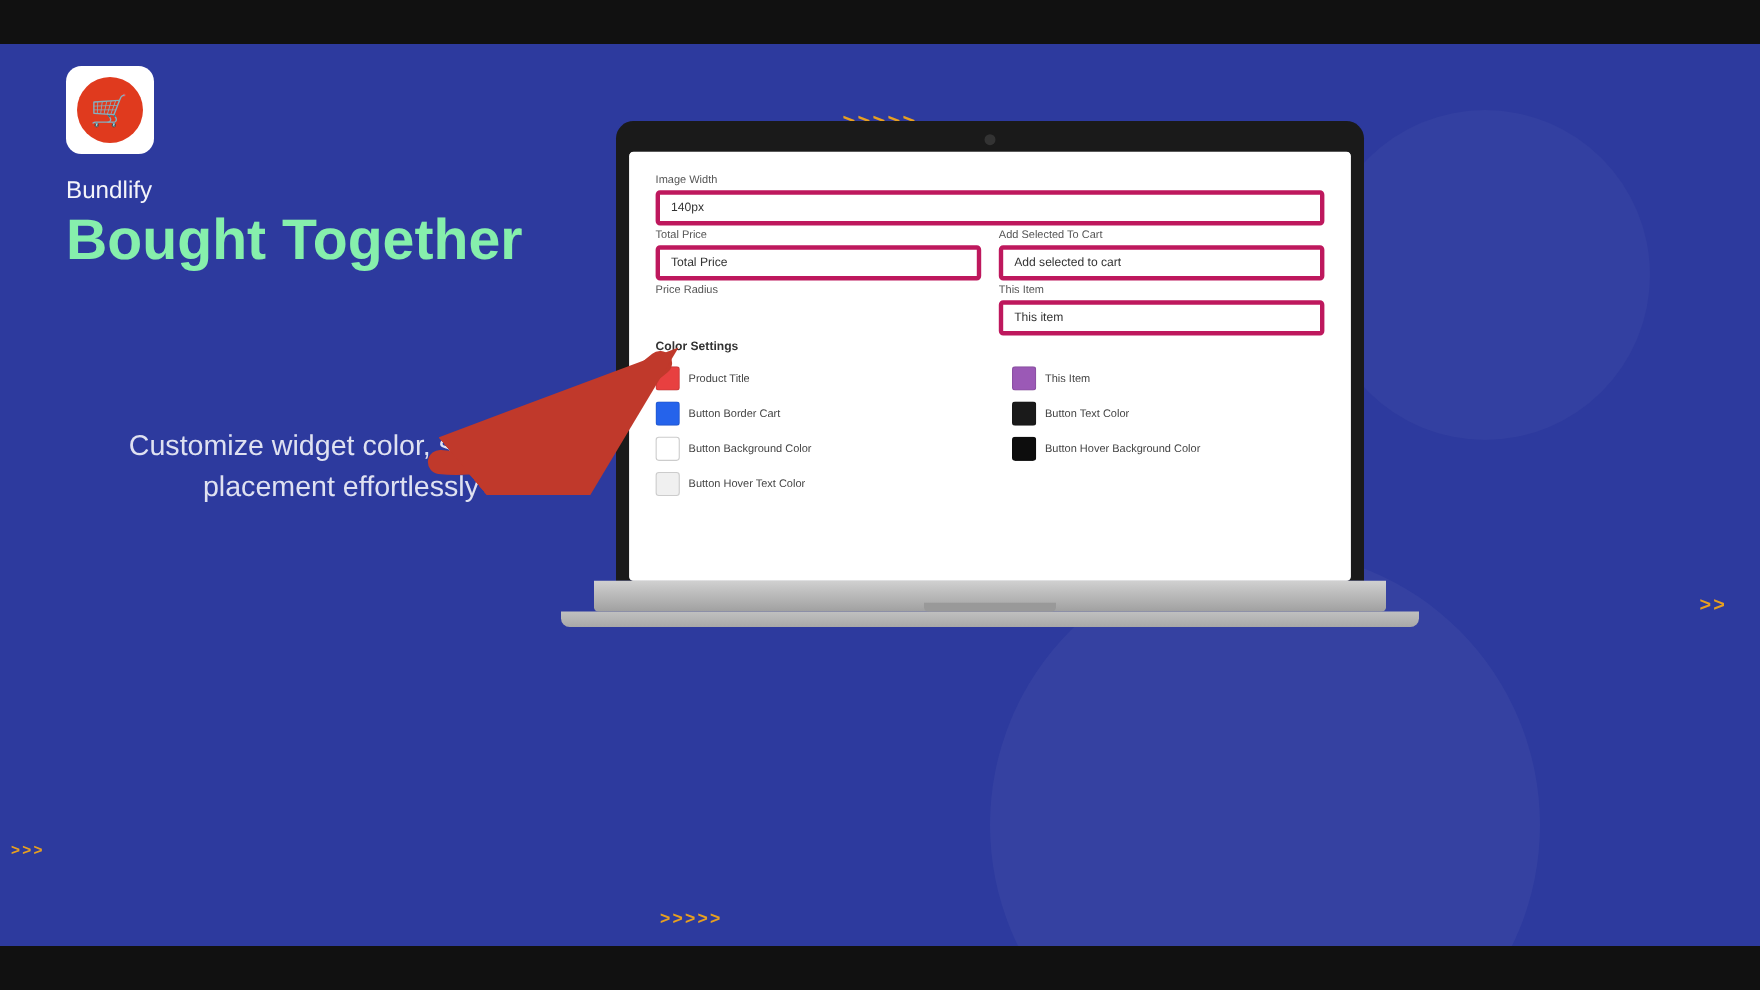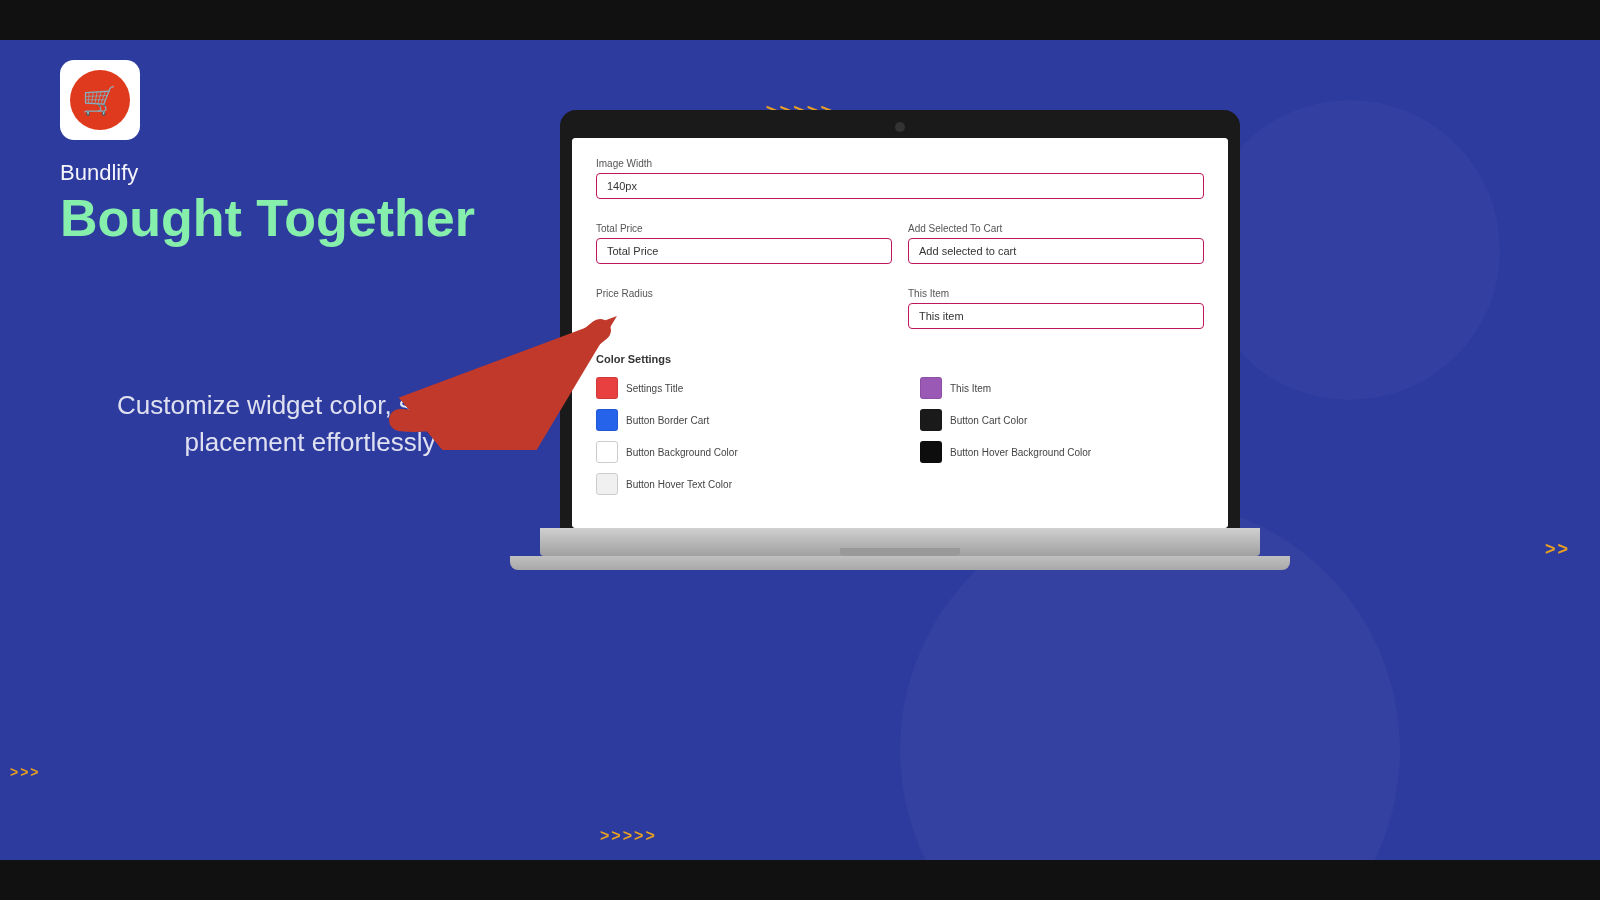--- a/index.html
+++ b/index.html
@@ -222,37 +222,37 @@
     .screen-content {
       background: white;
       padding: 20px 24px;
       height: 100%;
       overflow: hidden;
     }
 
     .form-row {
       display: flex;
       gap: 16px;
-      margin-bottom: 24px;
+      margin-bottom: 3px;
     }
 
     .form-group {
       flex: 1;
     }
 
     .form-label {
       font-size: 10px;
       color: #555;
       margin-bottom: 4px;
       display: block;
     }
 
     .form-input {
       width: 100%;
-      border: 1px solid #be185d;
+      border: 4px solid #be185d;
       border-radius: 4px;
       padding: 6px 10px;
       font-size: 11px;
       color: #333;
       background: white;
     }
 
     .color-settings-title {
       font-size: 11px;
       font-weight: 600;
@@ -367,37 +367,37 @@
             <input class="form-input" type="text" value="This item" style="">
           </div>
         </div>
 
         <div class="color-settings-title">Color Settings</div>
 
         <div class="color-grid">
 
           <div class="color-item">
             <div class="color-swatch swatch-red"></div>
-            <span class="color-label">Settings Title</span>
+            <span class="color-label">Product Title</span>
           </div>
 
 
           <div class="color-item">
             <div class="color-swatch swatch-purple"></div>
             <span class="color-label">This Item</span>
           </div>
 
           <div class="color-item">
             <div class="color-swatch swatch-blue"></div>
             <span class="color-label">Button Border Cart</span>
           </div>
 
           <div class="color-item">
             <div class="color-swatch swatch-black"></div>
-            <span class="color-label">Button Cart Color</span>
+            <span class="color-label">Button Text Color</span>
           </div>
 
           <div class="color-item">
             <div class="color-swatch swatch-white"></div>
             <span class="color-label">Button Background Color</span>
           </div>
 
           <div class="color-item">
             <div class="color-swatch swatch-dark2"></div>
             <span class="color-label">Button Hover Background Color</span>

